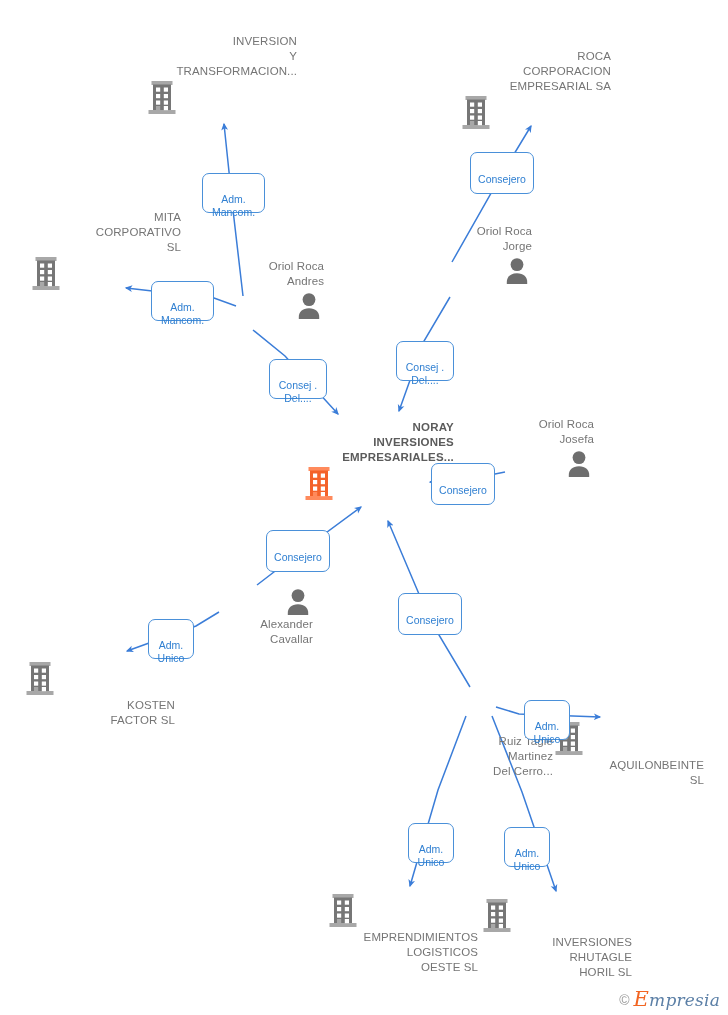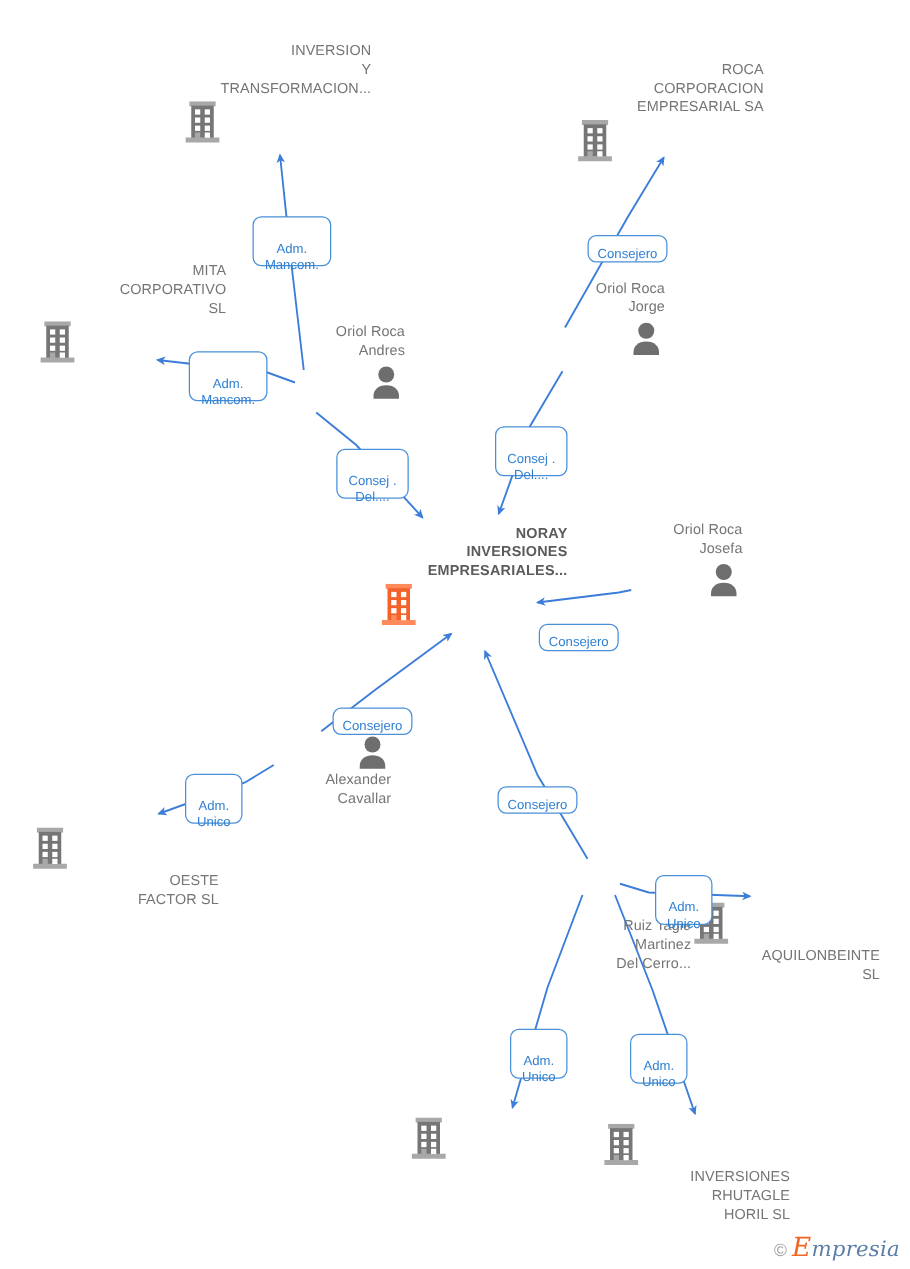--- a/index.html
+++ b/index.html
@@ -68,21 +68,21 @@
     border: 1.6px solid #4a90d9;
     border-radius: 7px;
     color: #2f7fd1;
     font-size: 10.5px;
     line-height: 13px;
     text-align: center;
     padding: 19px 6px;
     white-space: pre-line;
     box-sizing: border-box;
   }
-  .badge.one-line { padding: 8px 7px; margin-top: 36px; }
+  .badge.one-line { padding: 20px 7px; }
 
   
   #watermark {
     position: absolute;
     right: 8px;
     bottom: 6px;
     display: flex;
     align-items: center;
     gap: 4px;
   }
@@ -263,21 +263,21 @@
               <rect x="16.8" y="6.5" width="4.2" height="4.2"></rect>
               <rect x="9" y="13" width="4.2" height="4.2"></rect>
               <rect x="16.8" y="13" width="4.2" height="4.2"></rect>
               <rect x="9" y="19.5" width="4.2" height="4.2"></rect>
               <rect x="16.8" y="19.5" width="4.2" height="4.2"></rect>
             </g>
             <rect x="9" y="25" width="4.2" height="5" fill="#a8a8a8"></rect>
             <rect x="16.8" y="25" width="4.2" height="4.2" fill="#ffffff"></rect>
           </svg>
         </div>
-        <div class="label">OESTE
+        <div class="label">KOSTEN
 FACTOR SL</div>
       </div>
       <div class="node person below" style="left: 478px; top: 704px;">
         <div class="glyph"><svg width="30" height="30" viewBox="0 0 30 30">
             <circle cx="15" cy="8.6" r="6.4" fill="#6e6e6e"></circle>
             <path d="M15 17.2c-6.6 0-10.2 3.8-10.2 8.6 0 1.2 0 2.2 0 2.2h20.4s0-1 0-2.2c0-4.8-3.6-8.6-10.2-8.6z" fill="#6e6e6e"></path>
           </svg></div>
         <div class="label">Ruiz Tagle
 Martinez
 Del Cerro...</div>
@@ -314,20 +314,23 @@
               <rect x="16.8" y="6.5" width="4.2" height="4.2"></rect>
               <rect x="9" y="13" width="4.2" height="4.2"></rect>
               <rect x="16.8" y="13" width="4.2" height="4.2"></rect>
               <rect x="9" y="19.5" width="4.2" height="4.2"></rect>
               <rect x="16.8" y="19.5" width="4.2" height="4.2"></rect>
             </g>
             <rect x="9" y="25" width="4.2" height="5" fill="#a8a8a8"></rect>
             <rect x="16.8" y="25" width="4.2" height="4.2" fill="#ffffff"></rect>
           </svg>
         </div>
+        <div class="label">EMPRENDIMIENTOS
+LOGISTICOS
+OESTE  SL</div>
       </div>
       <div class="node company below" style="left: 557px; top: 899px;">
         <div class="glyph">
           <svg class="bld" width="30" height="34" viewBox="0 0 30 34">
             <rect x="4.5" y="0" width="21" height="4" fill="#a8a8a8"></rect>
             <rect x="6" y="3.5" width="18" height="26" fill="#767676"></rect>
             <rect x="1.5" y="29" width="27" height="4" fill="#a8a8a8"></rect>
             <g fill="#ffffff">
               <rect x="9" y="6.5" width="4.2" height="4.2"></rect>
               <rect x="16.8" y="6.5" width="4.2" height="4.2"></rect>

